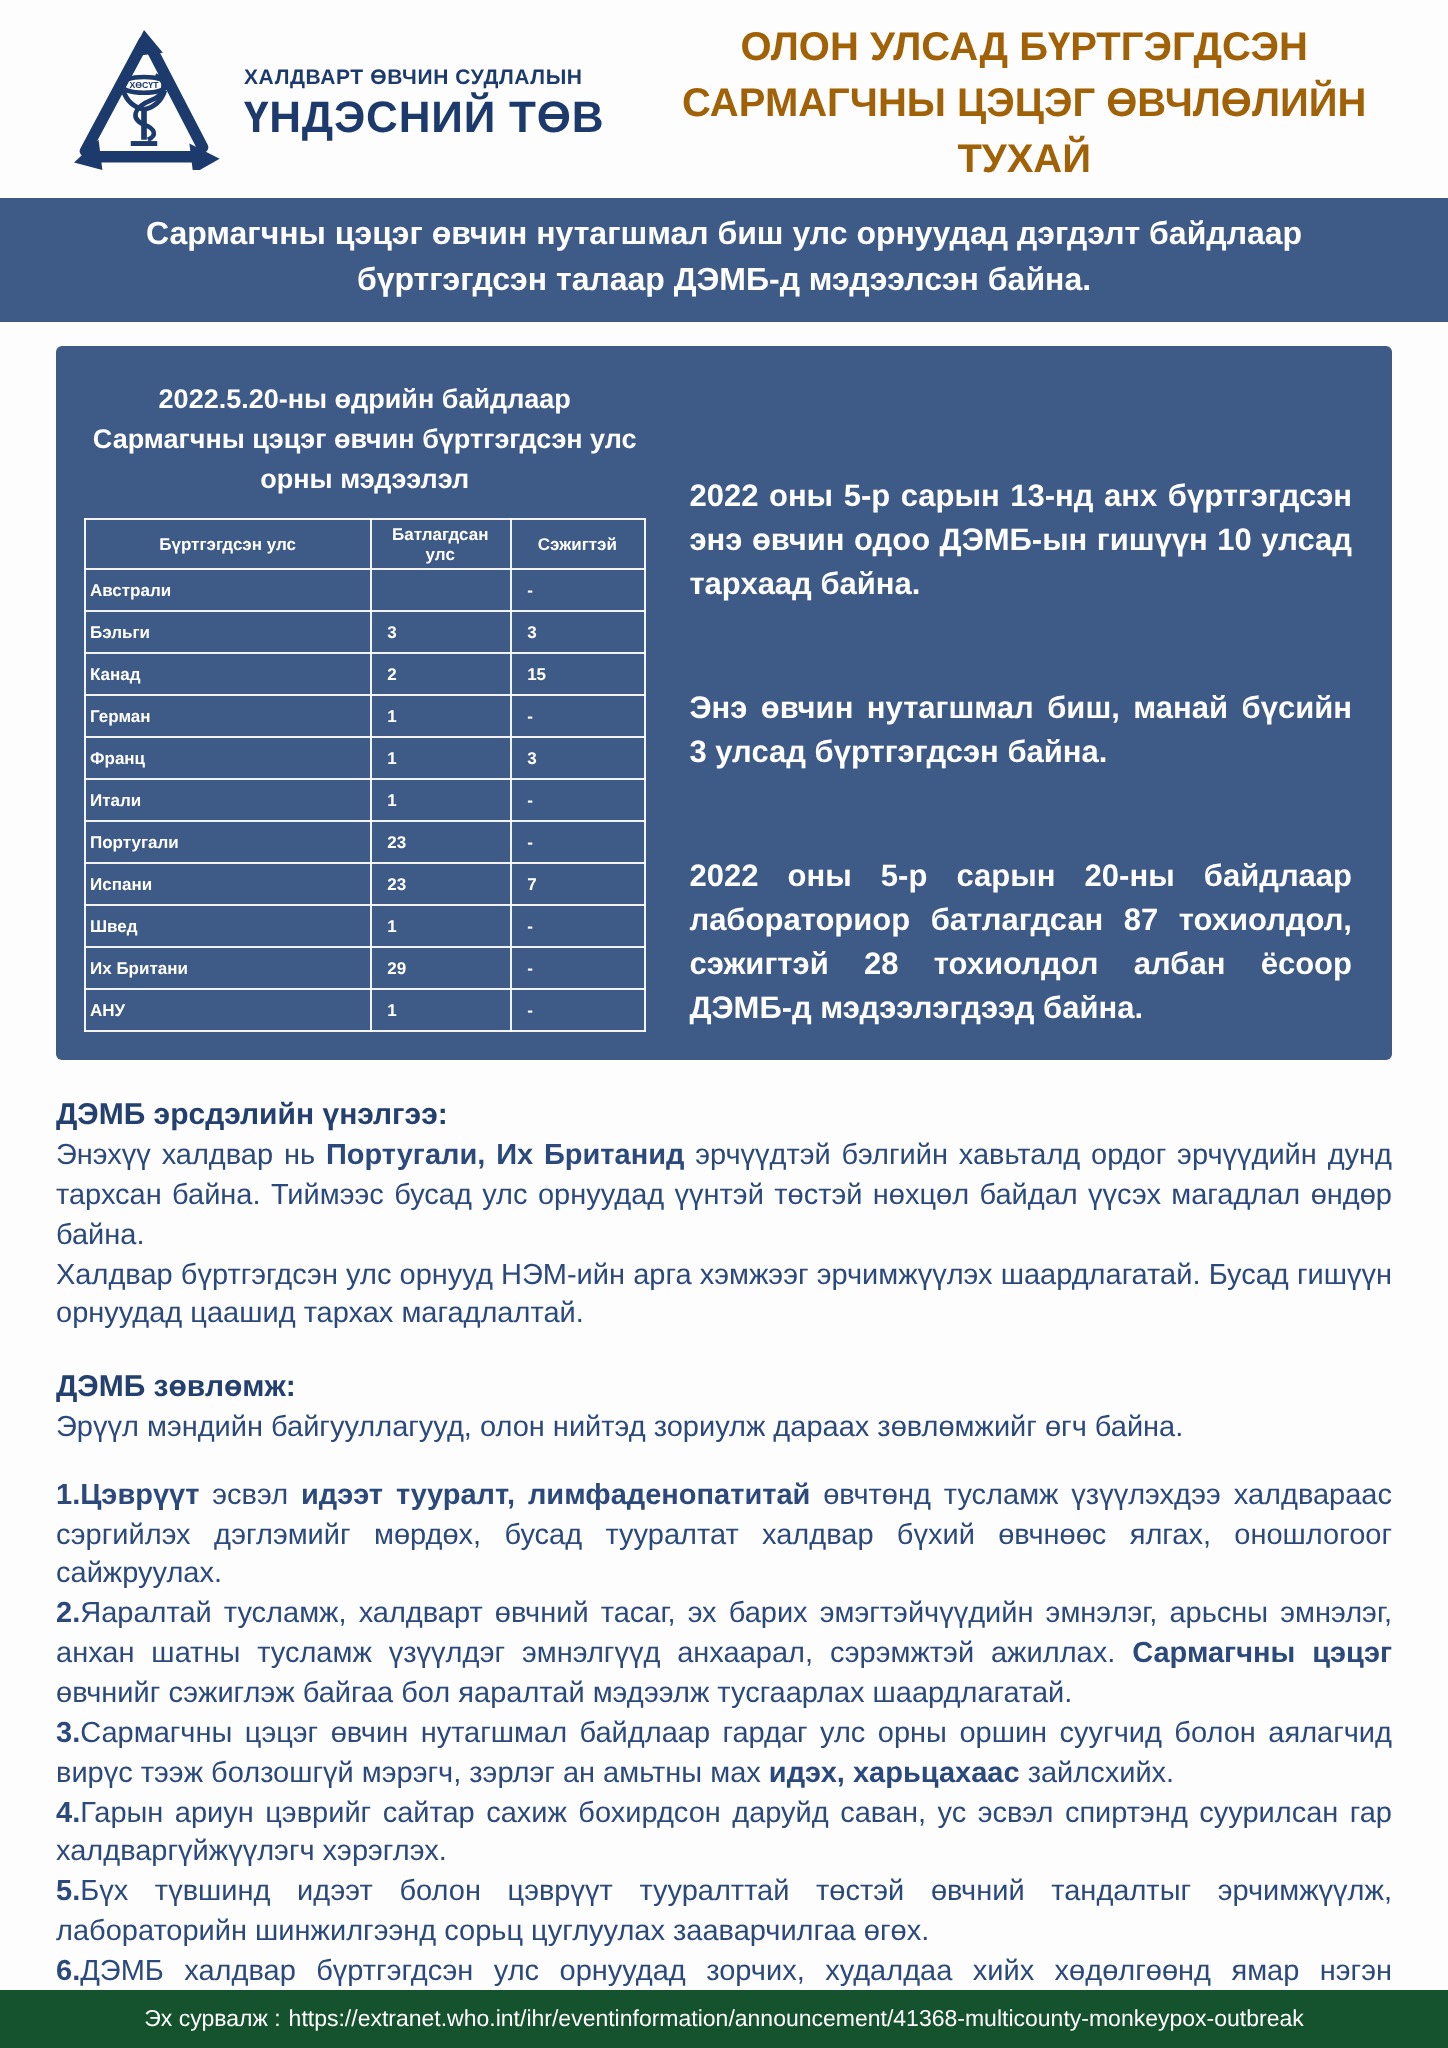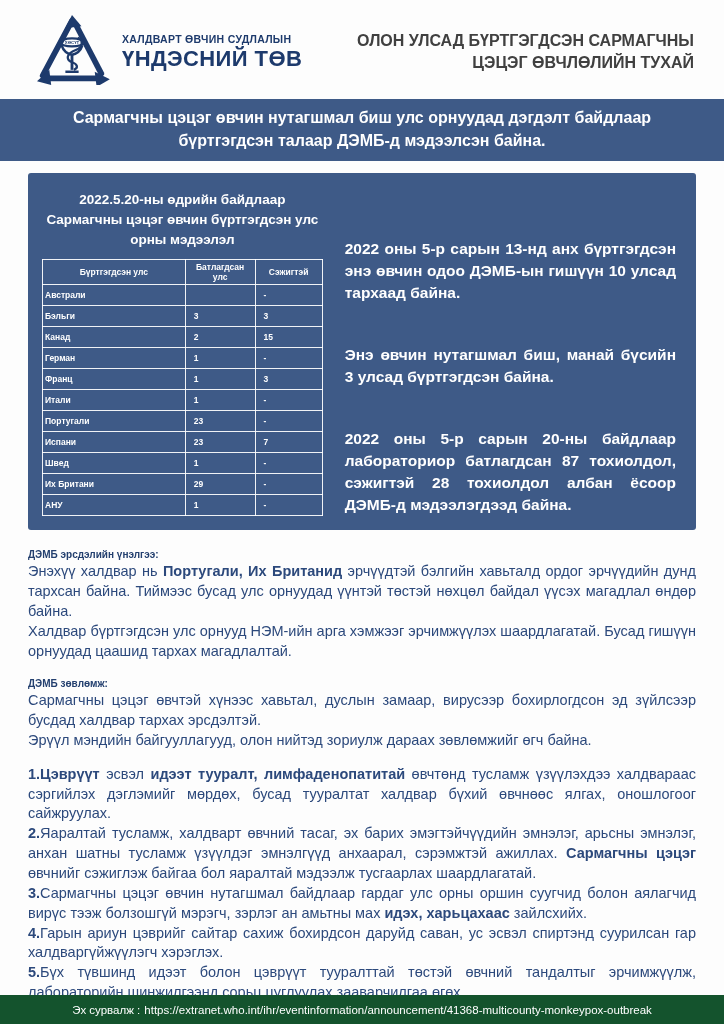--- a/index.html
+++ b/index.html
@@ -8,21 +8,21 @@
     width:724px; height:1024px; position:relative; overflow:hidden;
     background:#fdfdfd; font-family:"Liberation Sans", sans-serif;
     color:#2c497c;
   }
   
   .topbar { display:flex; align-items:center; padding:13px 26px 8px 34px; height:99px; background:#fdfdfd; }
   .logo { flex:0 0 auto; }
   .org { margin-left:12px; color:#1d3a6c; flex:0 0 auto; }
   .org-line1 { font-size:10.5px; font-weight:bold; letter-spacing:.3px; }
   .org-line2 { font-size:22px; font-weight:bold; letter-spacing:.4px; margin-top:1px;text-align:right; }
-  .main-title { flex:1; text-align:right; color:#404040; font-size:16px; font-weight:bold; line-height:1.4; padding:0 4px 0 28px; }
+  .main-title { flex:1; text-align:center; color:#a16207; font-size:20px; font-weight:bold; line-height:1.4; padding:0 4px 0 28px; }
   
   .banner {
     background:#3e5a87; color:#fff; text-align:center; font-weight:bold;
     font-size:16px; line-height:1.42; padding:8px 62px 9px;
   }
   
   .infobox {
     margin:12px 28px 0; background:#3e5a87; border-radius:3px; color:#fff;
     padding:15px 16px 14px 14px; display:flex; gap:16px; min-height:316px;
   }
@@ -37,21 +37,21 @@
   table.countries td.num { text-align:left; font-weight:bold; padding:2px 2px 2px 8px; }
   table.countries col.c1 { width:51%; }
   table.countries col.c2 { width:25%; }
   table.countries col.c3 { width:24%; }
   .infobox-right {
     flex:1; padding:50px 4px 0 6px; display:flex; flex-direction:column; gap:40px;
     font-size:15.5px; font-weight:bold; line-height:1.42; text-align:justify;
   }
   
   .bodytext { padding:18px 28px 0; font-size:14.5px; line-height:1.37; }
-  .bodytext h3 { font-size:10px; font-weight:bold; color:#24406f; margin:0; }
+  .bodytext h3 { font-size:15px; font-weight:bold; color:#24406f; margin:0; }
   .bodytext p { text-align:justify; margin:0; }
   .section-gap { height:16px; }
   .small-gap { height:14px; }
   .b { font-weight:bold; }
   
   .footer {
     position:absolute; left:0; right:0; bottom:0; height:29px; background:#14532d;
     color:#fff; font-size:11.5px; display:flex; align-items:center; justify-content:center; gap:4px;
   }
   .footer .url { text-decoration:none; color:#fff; }
@@ -174,21 +174,20 @@
 </section>
 
 <main class="bodytext">
   <h3>ДЭМБ эрсдэлийн үнэлгээ:</h3>
   <p><span>Энэхүү халдвар нь </span><span class="b">Португали, Их Британид</span><span> эрчүүдтэй бэлгийн хавьталд ордог эрчүүдийн дунд тархсан байна. Тиймээс бусад улс орнуудад үүнтэй төстэй нөхцөл байдал үүсэх магадлал өндөр байна.</span></p>
   <p>Халдвар бүртгэгдсэн улс орнууд НЭМ-ийн арга хэмжээг эрчимжүүлэх шаардлагатай. Бусад гишүүн орнуудад цаашид тархах магадлалтай.</p>
 
   <div class="section-gap"></div>
 
   <h3>ДЭМБ зөвлөмж:</h3>
-  <p>Сармагчны цэцэг өвчтэй хүнээс хавьтал, дуслын замаар, вирусээр бохирлогдсон эд зүйлсээр бусдад халдвар тархах эрсдэлтэй.</p>
   <p>Эрүүл мэндийн байгууллагууд, олон нийтэд зориулж дараах зөвлөмжийг өгч байна.</p>
 
   <div class="small-gap"></div>
 
   <div id="advice-list">
       <p><span class="b">1.Цэврүүт</span><span> эсвэл </span><span class="b">идээт тууралт,</span><span> </span><span class="b">лимфаденопатитай</span><span> өвчтөнд тусламж үзүүлэхдээ халдвараас сэргийлэх дэглэмийг мөрдөх, бусад тууралтат халдвар бүхий өвчнөөс ялгах,  оношлогоог сайжруулах.</span></p>
       <p><span class="b">2.</span><span>Яаралтай тусламж, халдварт өвчний тасаг, эх барих эмэгтэйчүүдийн эмнэлэг, арьсны эмнэлэг, анхан шатны тусламж үзүүлдэг эмнэлгүүд анхаарал, сэрэмжтэй ажиллах. </span><span class="b">Сармагчны цэцэг</span><span> өвчнийг сэжиглэж байгаа бол яаралтай  мэдээлж тусгаарлах шаардлагатай.</span></p>
       <p><span class="b">3.</span><span>Сармагчны цэцэг өвчин нутагшмал байдлаар гардаг улс орны оршин суугчид болон аялагчид вирүс тээж болзошгүй мэрэгч, зэрлэг ан амьтны мах </span><span class="b">идэх, харьцахаас</span><span> зайлсхийх.</span></p>
       <p><span class="b">4.</span><span>Гарын ариун цэврийг сайтар сахиж бохирдсон даруйд саван, ус эсвэл спиртэнд суурилсан гар халдваргүйжүүлэгч  хэрэглэх.</span></p>
       <p><span class="b">5.</span><span>Бүх түвшинд идээт болон цэврүүт тууралттай төстэй өвчний тандалтыг эрчимжүүлж, лабораторийн шинжилгээнд  сорьц цуглуулах зааварчилгаа өгөх.</span></p>

